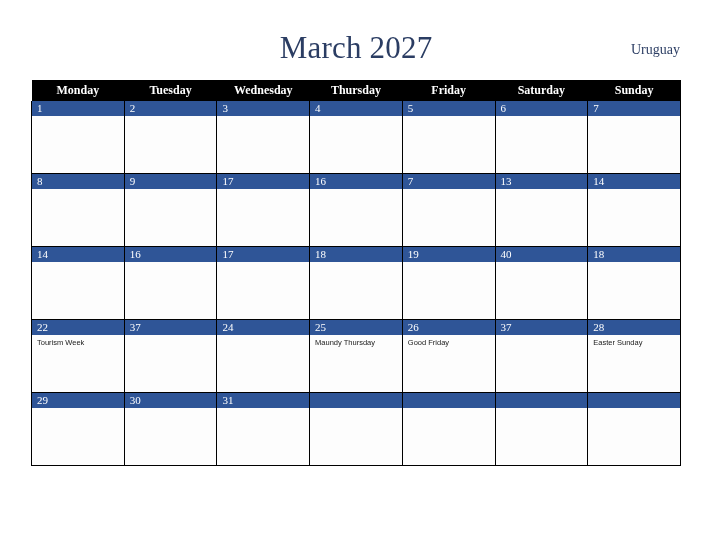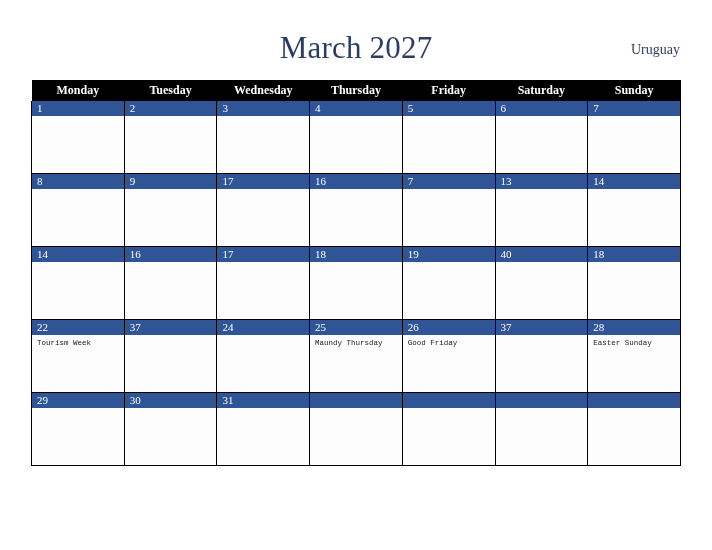--- a/index.html
+++ b/index.html
@@ -123,21 +123,21 @@
   }
   .daynum.empty {
     color: transparent;
   }
   .events {
     padding: 3px 4px 0 5px;
     box-sizing: border-box;
   }
   .event {
     font-size: 7.5px;
-    font-family: Liberation Mono, monospace;
+    font-family: Liberation Sans, sans-serif;
     color: #1a1a1a;
     line-height: 10px;
     display: block;
     white-space: nowrap;
   }
 </style>
 </head>
 <body>
 
 <div class="page-header">

